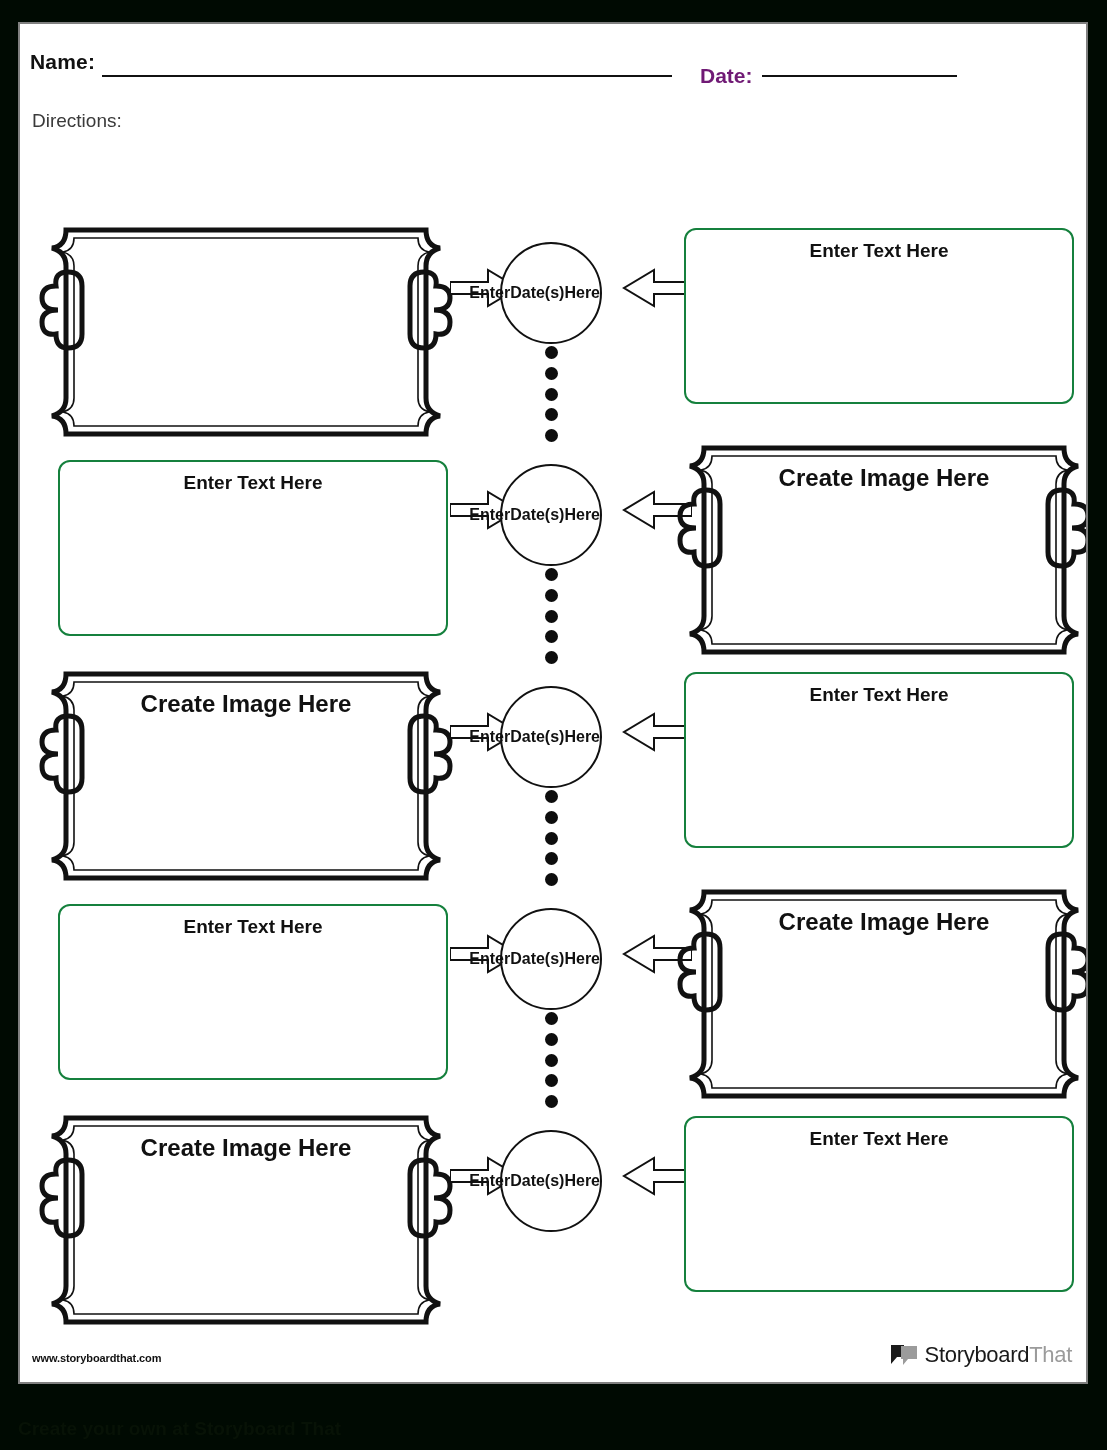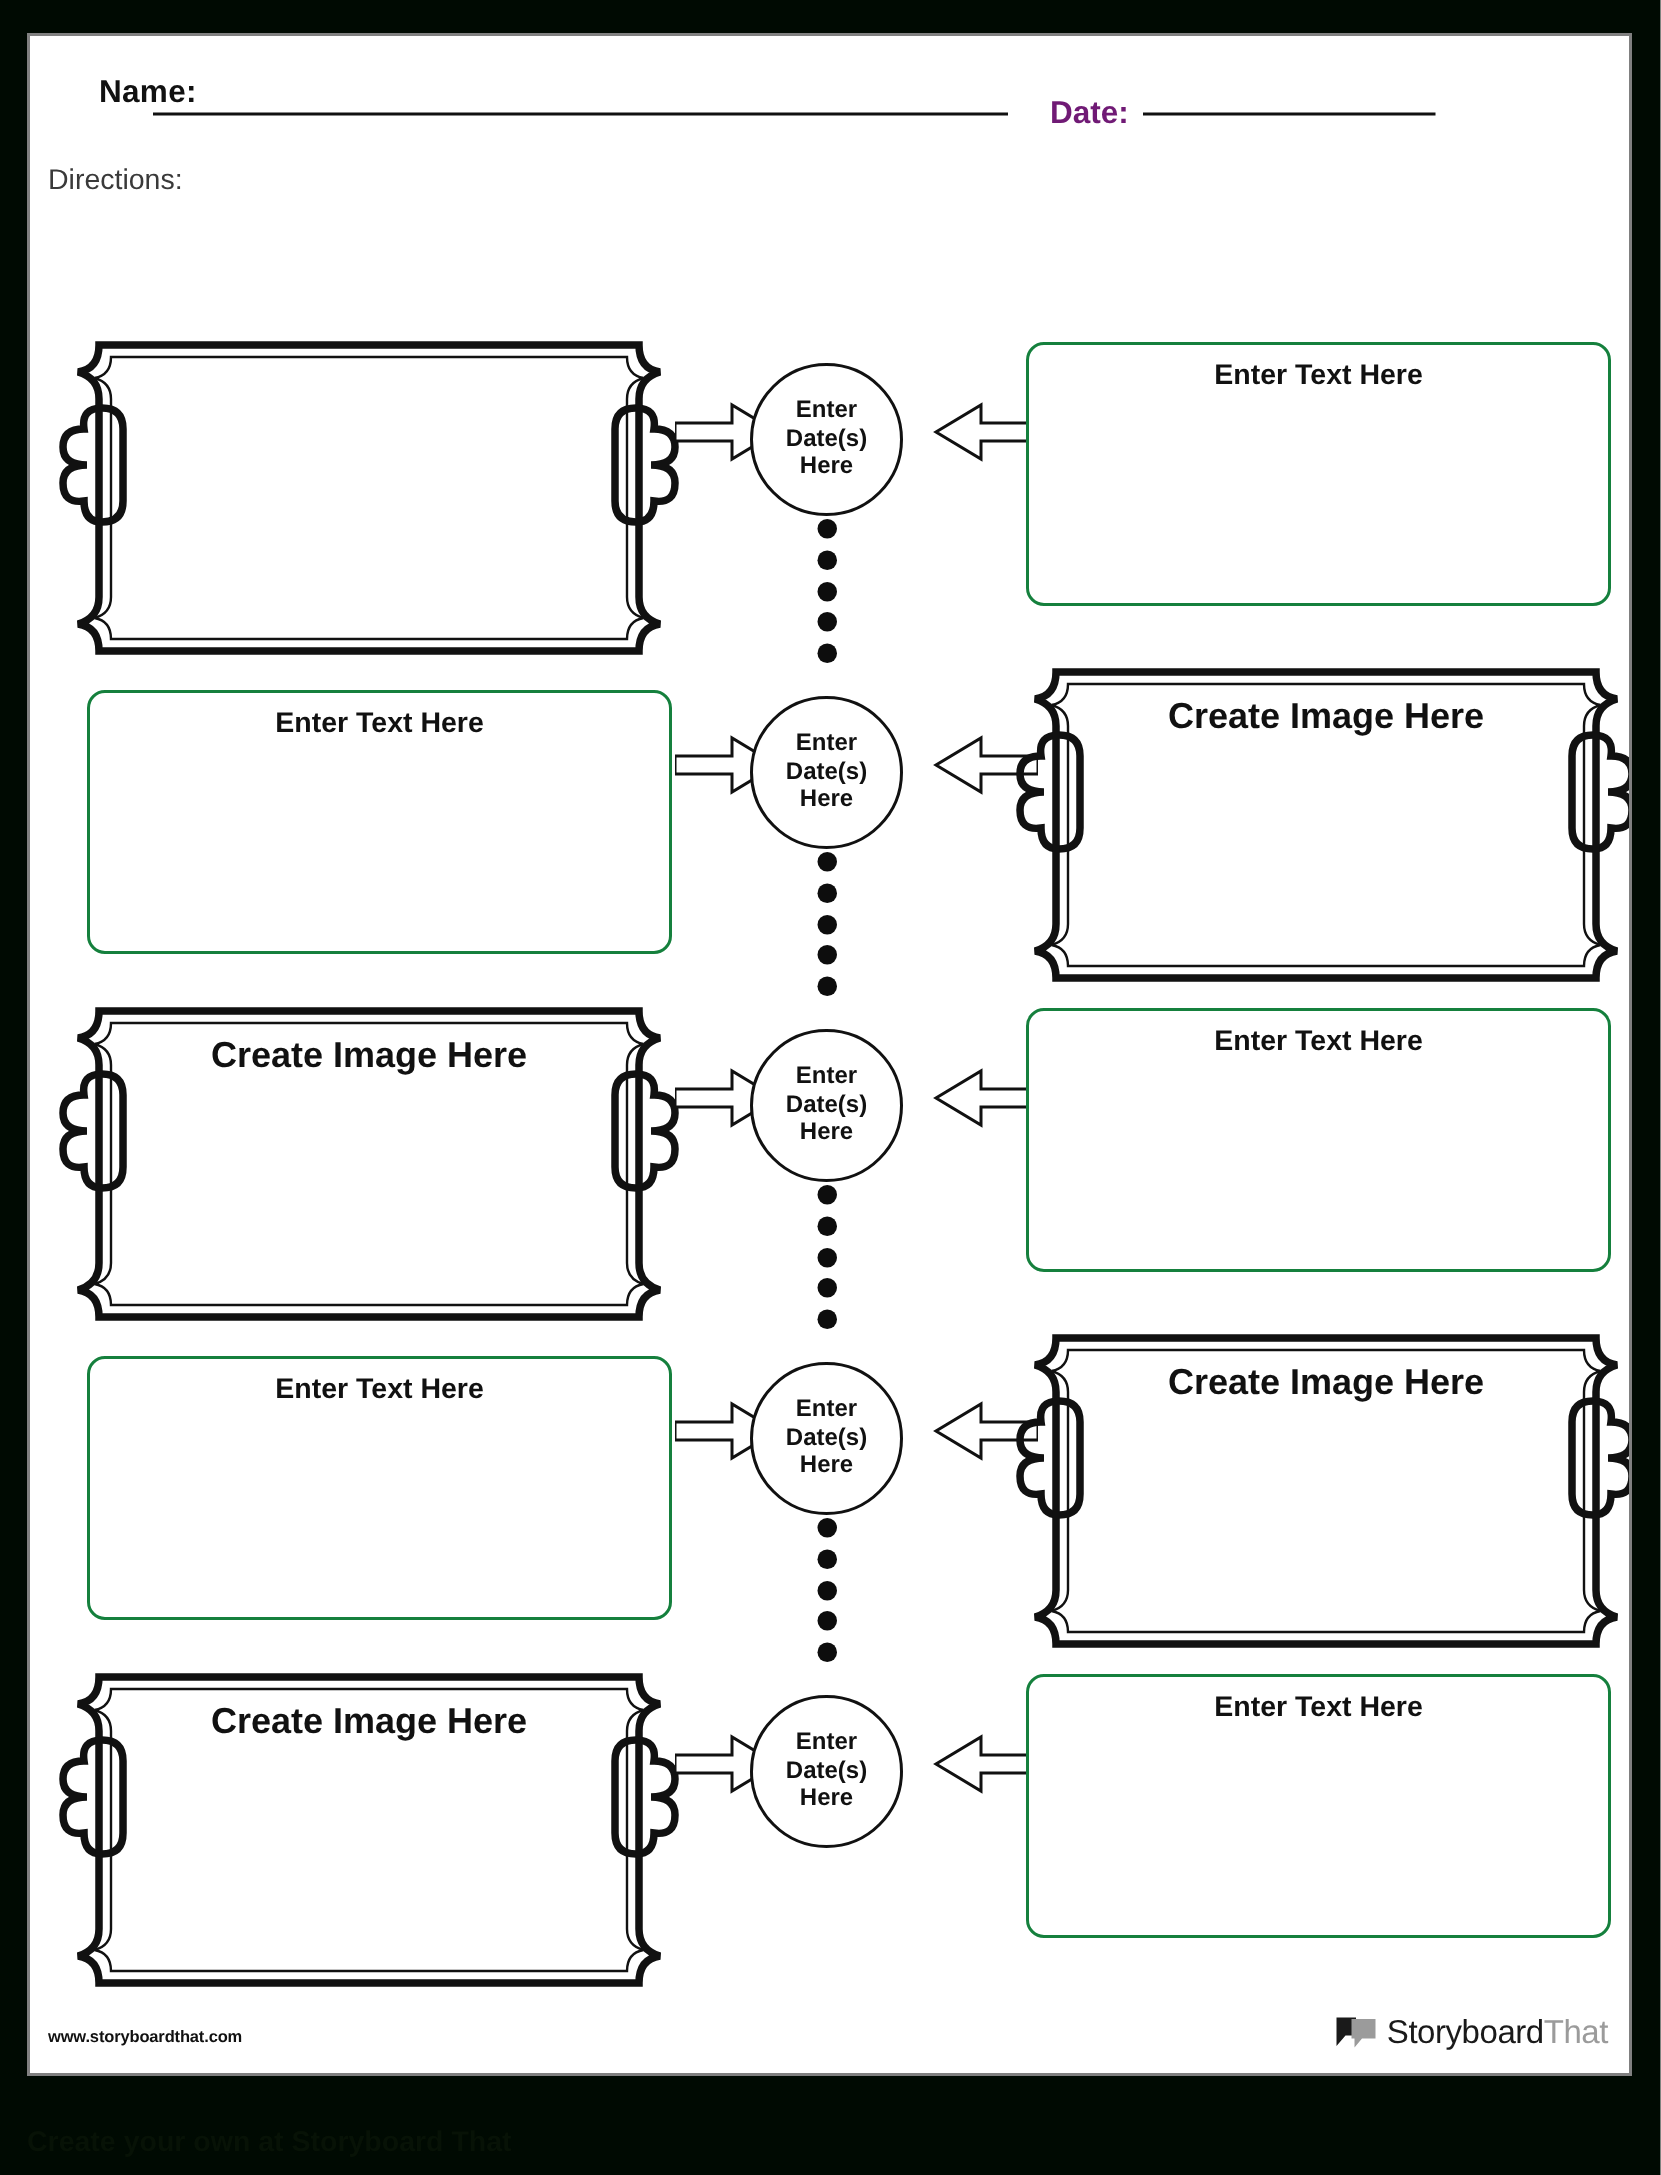--- a/index.html
+++ b/index.html
@@ -15,21 +15,21 @@
     background:#ffffff;
     border:2px solid #808080;
     box-sizing:border-box;
     overflow:hidden;
   }
 
   
   .hdr{position:absolute;left:0;top:0;width:100%;height:120px;}
   .nm-label{
     position:absolute;left:10px;top:26px;
-    font-size:21px;font-weight:bold;color:#111;letter-spacing:.2px;margin-left:36px;
+    font-size:21px;font-weight:bold;color:#111;letter-spacing:.2px;
   }
   .nm-rule{
     position:absolute;left:82px;top:51px;width:570px;height:0;
     border-bottom:2.5px solid #111;
   }
   .dt-label{
     position:absolute;left:680px;top:40px;
     font-size:21px;font-weight:bold;color:#701a75;
   }
   .dt-rule{
@@ -90,21 +90,21 @@
   .arrow{position:absolute;top:46px;width:70px;height:44px;}
   .arrow.toR{left:430px;}
   .arrow.toL{left:602px;}
 
   
   .circle{
     position:absolute;left:480px;top:22px;
     width:102px;height:102px;border-radius:50%;
     border:2.2px solid #111;background:#fff;
     box-sizing:border-box;
-    display:flex;flex-direction:column;align-items:center;justify-content:center;
+    display:flex;flex-direction:row;align-items:center;justify-content:flex-end;
   }
   .circle span{
     display:block;font-size:16px;font-weight:bold;color:#111;line-height:1.18;
     text-align:center;
   }
 
   
   .dots{
     position:absolute;left:522px;top:126px;
     width:18px;height:96px;

